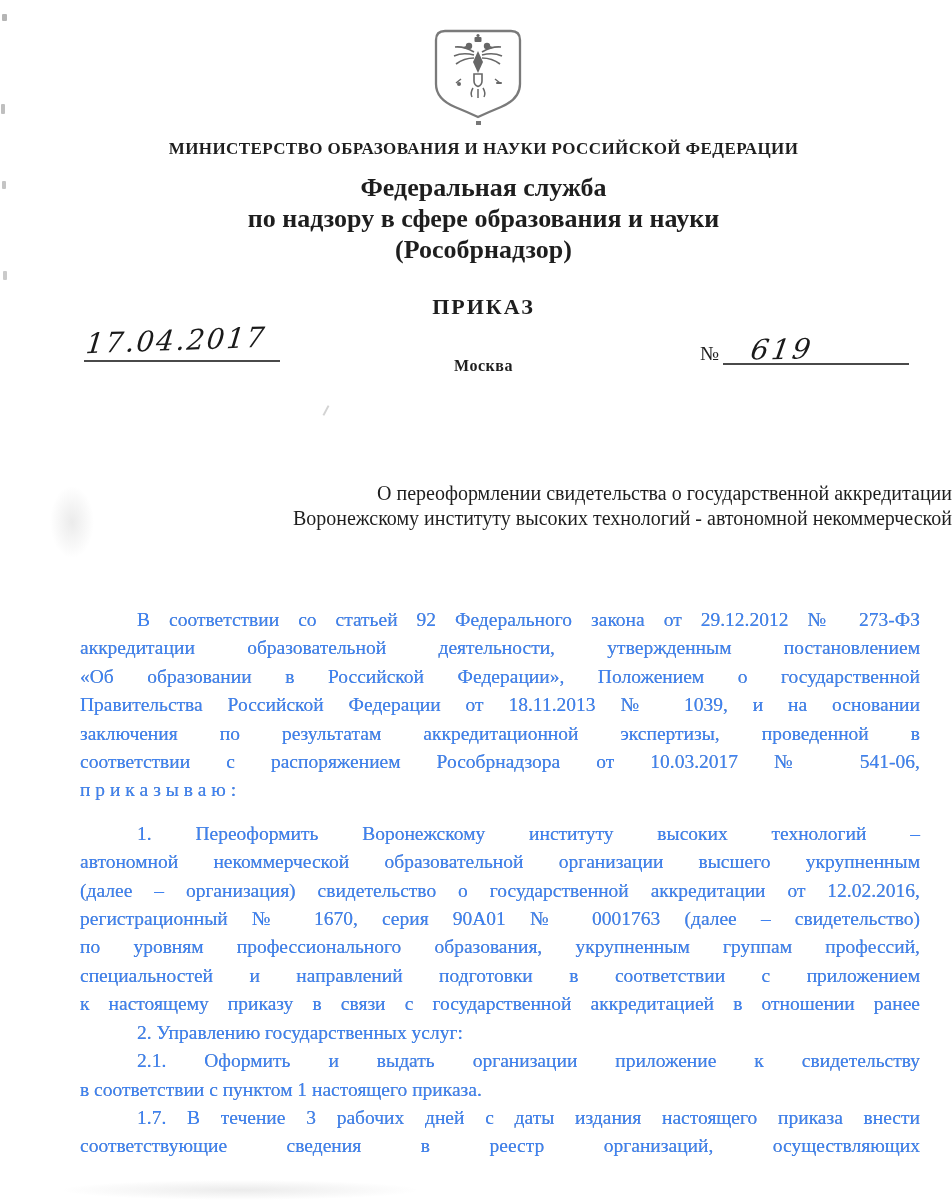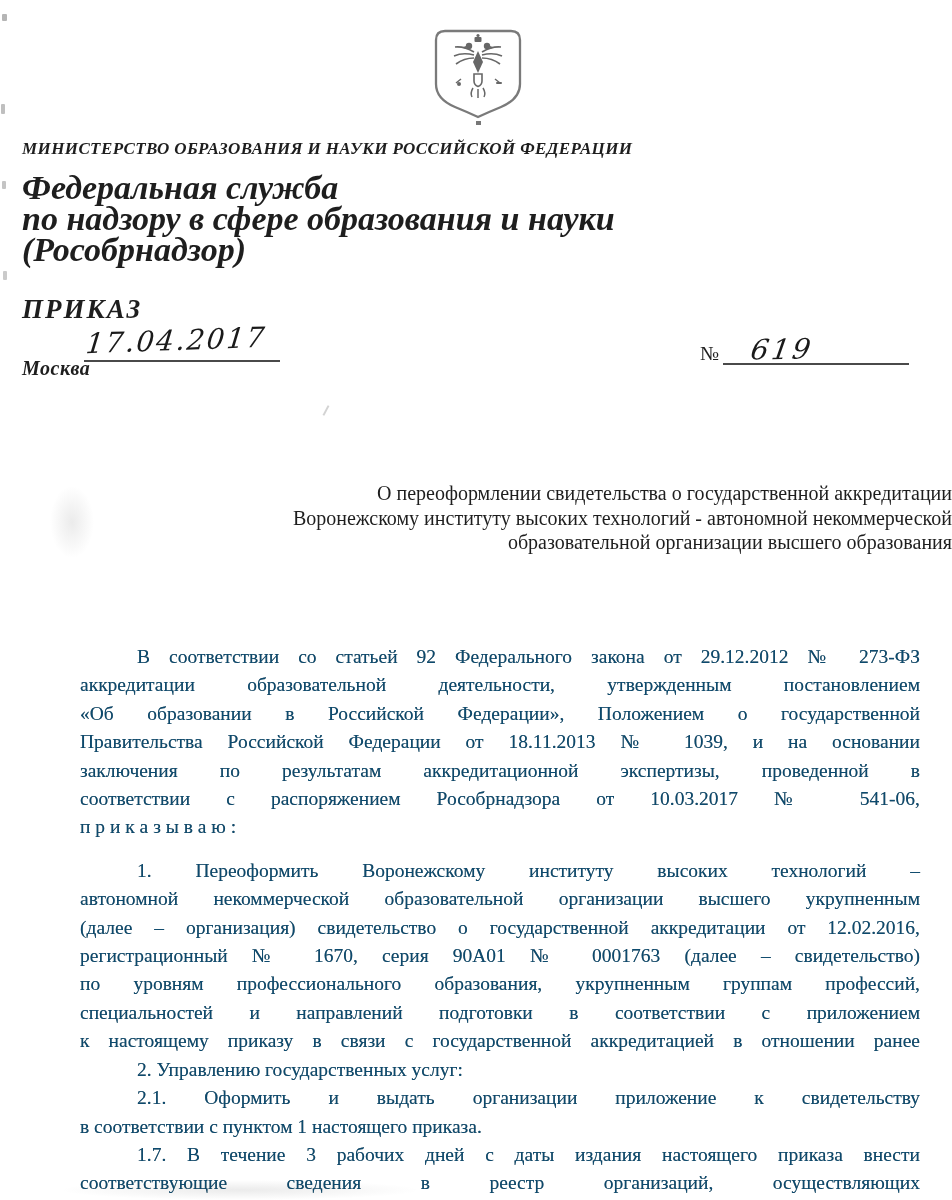--- a/index.html
+++ b/index.html
@@ -48,44 +48,43 @@
     top: 24px;
     width: 100px;
     height: 104px;
     filter: blur(0.3px);
   }
   
   .centered {
     position: absolute;
     left: 0; right: 7px;
     padding-left: 22px;
-    text-align: left;
-    font-style: italic;
+    text-align: center;
   }
   .ministry {
     top: 139px;
     font-size: 17px;
     font-weight: bold;
     letter-spacing: 0.4px;
   }
   .service {
     top: 172px;
-    font-size: 34px;
+    font-size: 26px;
     font-weight: bold;
     line-height: 31px;
   }
   .doctype {
     top: 294px;
-    font-size: 27px;
+    font-size: 22px;
     font-weight: bold;
     letter-spacing: 2px;
   }
   .city {
     top: 357px;
-    font-size: 20px;
+    font-size: 16px;
     font-weight: bold;
     letter-spacing: 0.5px;
   }
   
   .hand {
     font-family: "DejaVu Serif", serif;
     font-style: italic;
     color: #1a1a1a;
   }
   .date-block {
@@ -136,23 +135,22 @@
     line-height: 24.5px;
   }
   
   .body-text {
     position: absolute;
     left: 80px;
     top: 606px;
     width: 840px;
     font-size: 19.5px;
     line-height: 28.4px;
-    color: #0c4a6e;
+    color: #3b82f6;
     text-shadow: 0 0 0.5px rgba(30,30,30,0.5);
-    margin-top: 37px;
   }
   .para { margin: 0; }
   .para.gap-after { margin-bottom: 15px; }
   .line { text-align: justify; text-align-last: justify; }
   .line.indent { padding-left: 57px; }
   .line.last { text-align-last: left; }
   
   .speck { position: absolute; background: #2a2a2a; border-radius: 1px; }
   .smudge {
     position: absolute;
@@ -221,21 +219,20 @@
   </div>
   <div class="num-block">
     <span class="num-sign">№</span><span class="num-line"><span class="hand num-text">619</span></span>
   </div>
 
   <div class="centered city">Москва</div>
 
   <div class="doc-title">
     <div>О переоформлении свидетельства о государственной аккредитации</div>
     <div>Воронежскому институту высоких технологий - автономной некоммерческой</div>
-    <div>образовательной организации высшего образования</div>
   </div>
 
   <div class="body-text">
       <div class="para gap-after">
         <div class="line indent">В соответствии со статьей 92 Федерального закона от 29.12.2012 № 273-ФЗ</div>
         <div class="line">аккредитации образовательной деятельности, утвержденным постановлением</div>
         <div class="line">«Об образовании в Российской Федерации», Положением о государственной</div>
         <div class="line">Правительства Российской Федерации от 18.11.2013 № 1039, и на основании</div>
         <div class="line">заключения по результатам аккредитационной экспертизы, проведенной в</div>
         <div class="line">соответствии с распоряжением Рособрнадзора от 10.03.2017 № 541-06,</div>

